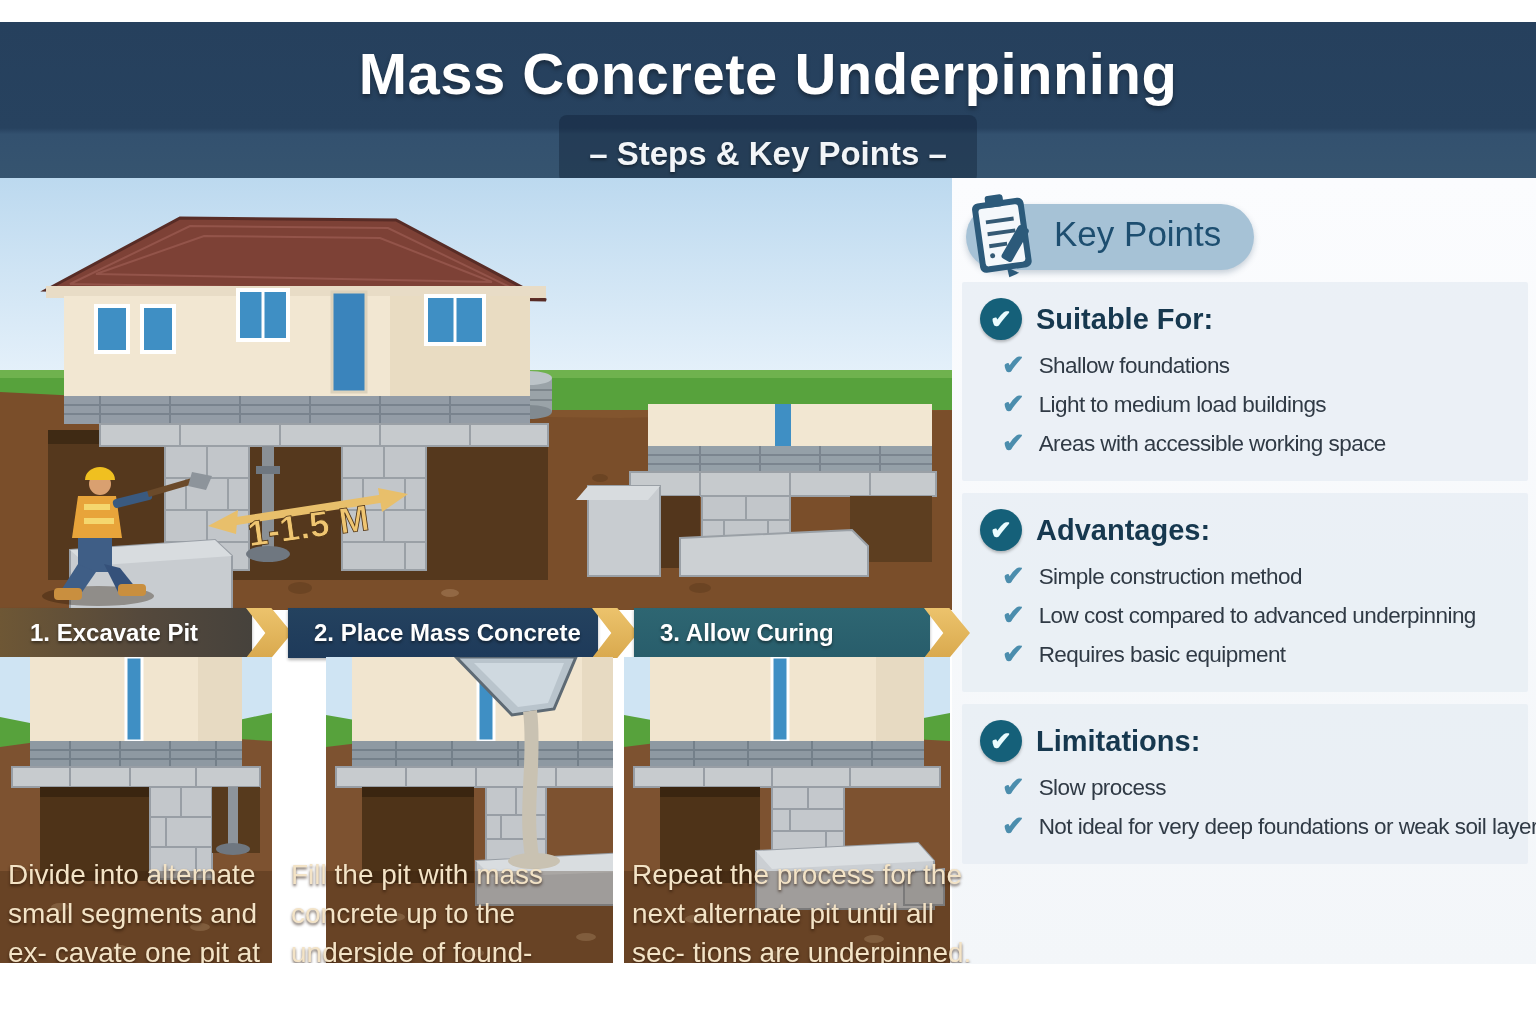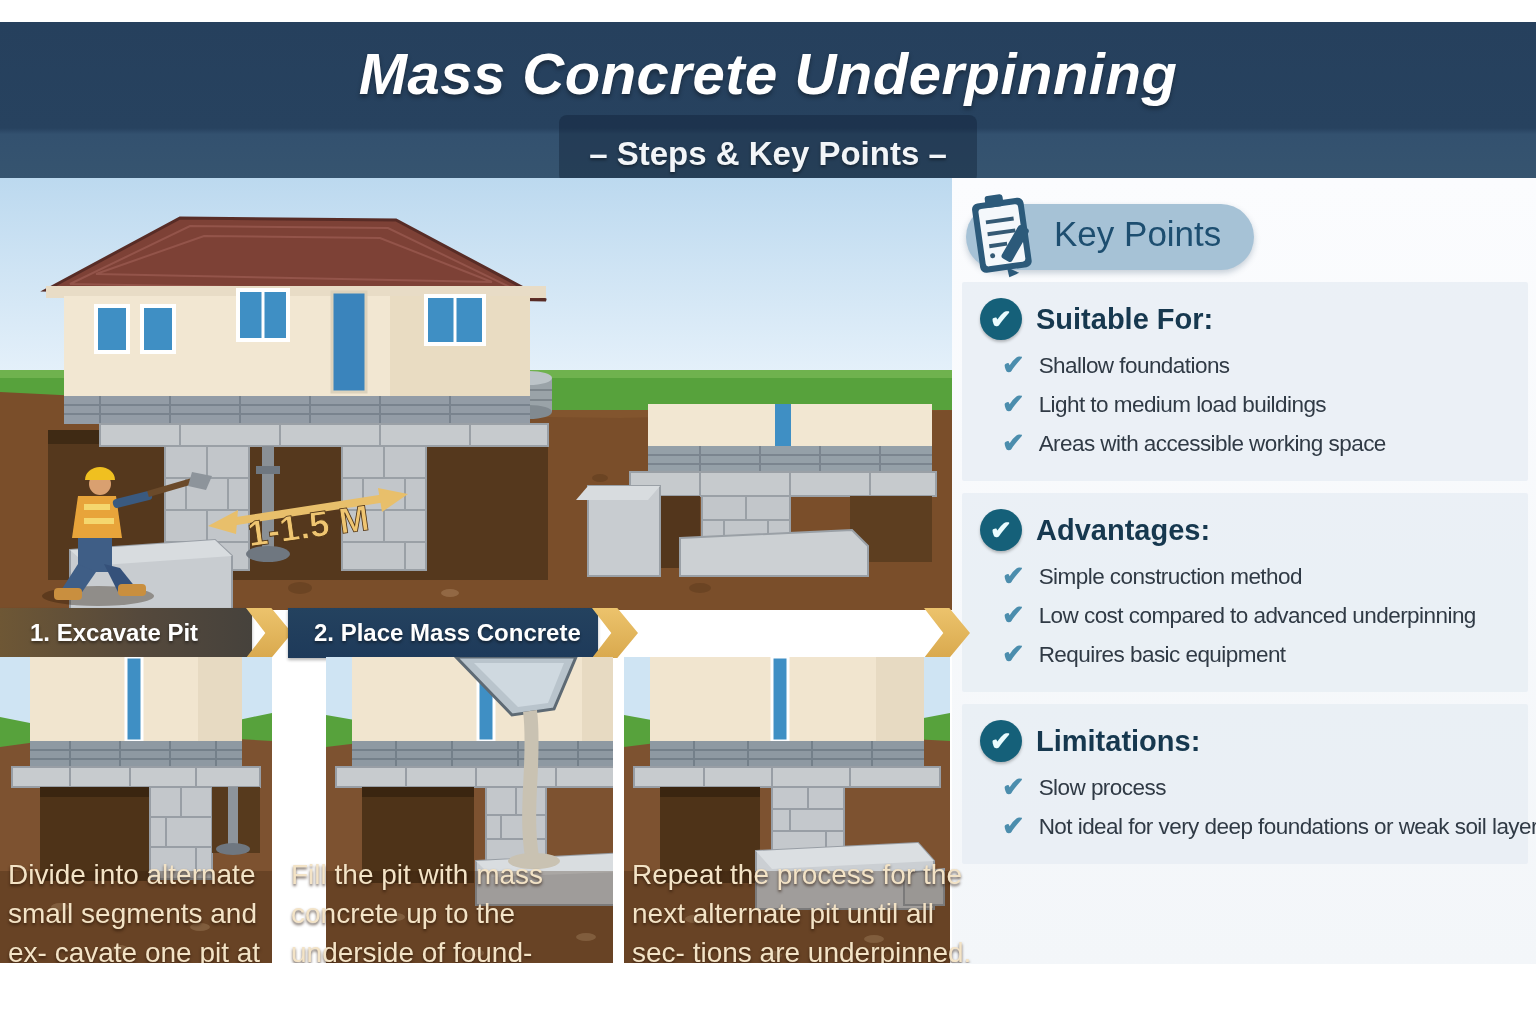--- a/index.html
+++ b/index.html
@@ -6,21 +6,21 @@
   html,body { background:#ffffff; }
   body { font-family:"Liberation Sans", sans-serif; }
   .poster { position:relative; width:1536px; height:1024px; background:#ffffff; overflow:hidden; }
 
   
   .top-strip { position:absolute; left:0; top:0; width:1536px; height:22px; background:#ffffff; }
   .header { position:absolute; left:0; top:22px; width:1536px; height:156px;
             background:linear-gradient(180deg,#26405d 0%,#27425f 68%,#33516f 72%,#36546f 100%);
             display:flex; flex-direction:column; align-items:center; }
   .page-title { margin-top:18px; color:#ffffff; font-size:58px; font-weight:bold; letter-spacing:0.5px;
-                text-shadow:0 3px 4px rgba(0,0,0,0.35);font-style:italic; }
+                text-shadow:0 3px 4px rgba(0,0,0,0.35); }
   .page-subtitle-pill { margin-top:8px; background:rgba(14,30,50,0.38); border-radius:8px;
                 padding:20px 30px 10px 30px;text-align:center; }
   .page-subtitle { color:#f2f5f8; font-size:33px; font-weight:bold; text-shadow:0 2px 3px rgba(0,0,0,0.4); }
 
   
   .illustration { position:absolute; left:0; top:178px; width:960px; height:432px; }
 
   
   .kp-panel { position:absolute; left:952px; top:178px; width:584px; height:786px;
               background:linear-gradient(180deg,#fbfcfe 0%,#f3f6f9 100%); padding:0 0 0 10px; }
@@ -298,20 +298,23 @@
   </div>
 
   <div class="banner banner-1">
     <span>1. Excavate Pit</span>
   </div>
   <div class="chevron chev-1"></div>
   <div class="banner banner-2">
     <span>2. Place Mass Concrete</span>
   </div>
   <div class="chevron chev-2"></div>
+  <div class="banner banner-3">
+    <span>3. Allow Curing</span>
+  </div>
   <div class="chevron chev-3"></div>
 
   <div class="step-panel step-panel-1">
     <svg width="272" height="306" viewBox="0 0 272 306">
       <rect x="0" y="0" width="272" height="80" fill="#cfe4f3"></rect>
       <rect x="0" y="74" width="272" height="232" fill="#7d5230"></rect>
       <polygon points="0,60 40,68 44,84 0,90" fill="#57a23c"></polygon>
       <polygon points="272,56 234,64 238,82 272,84" fill="#57a23c"></polygon>
       <rect x="30" y="0" width="212" height="84" fill="#f1e5cf"></rect>
       <rect x="198" y="0" width="44" height="84" fill="#e7dac2"></rect>

